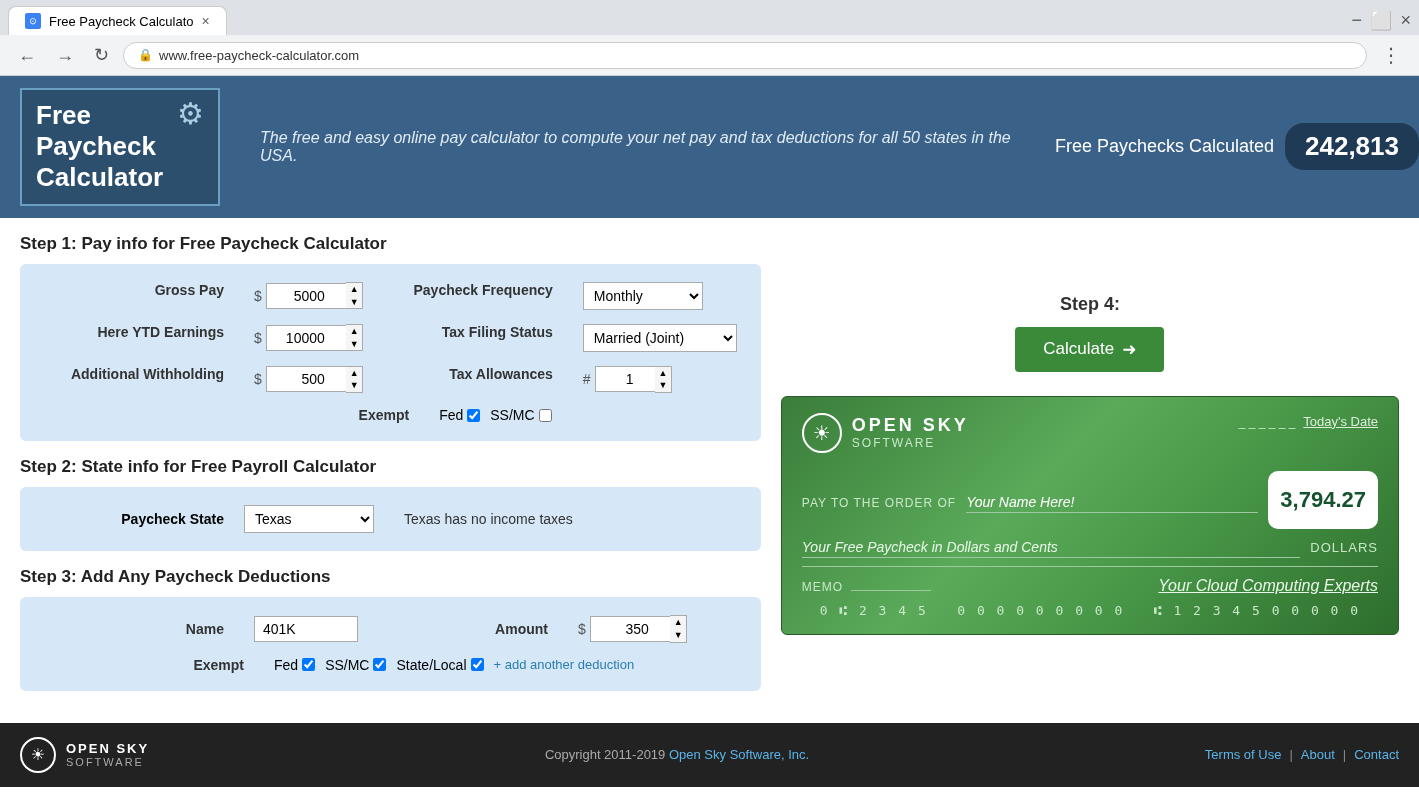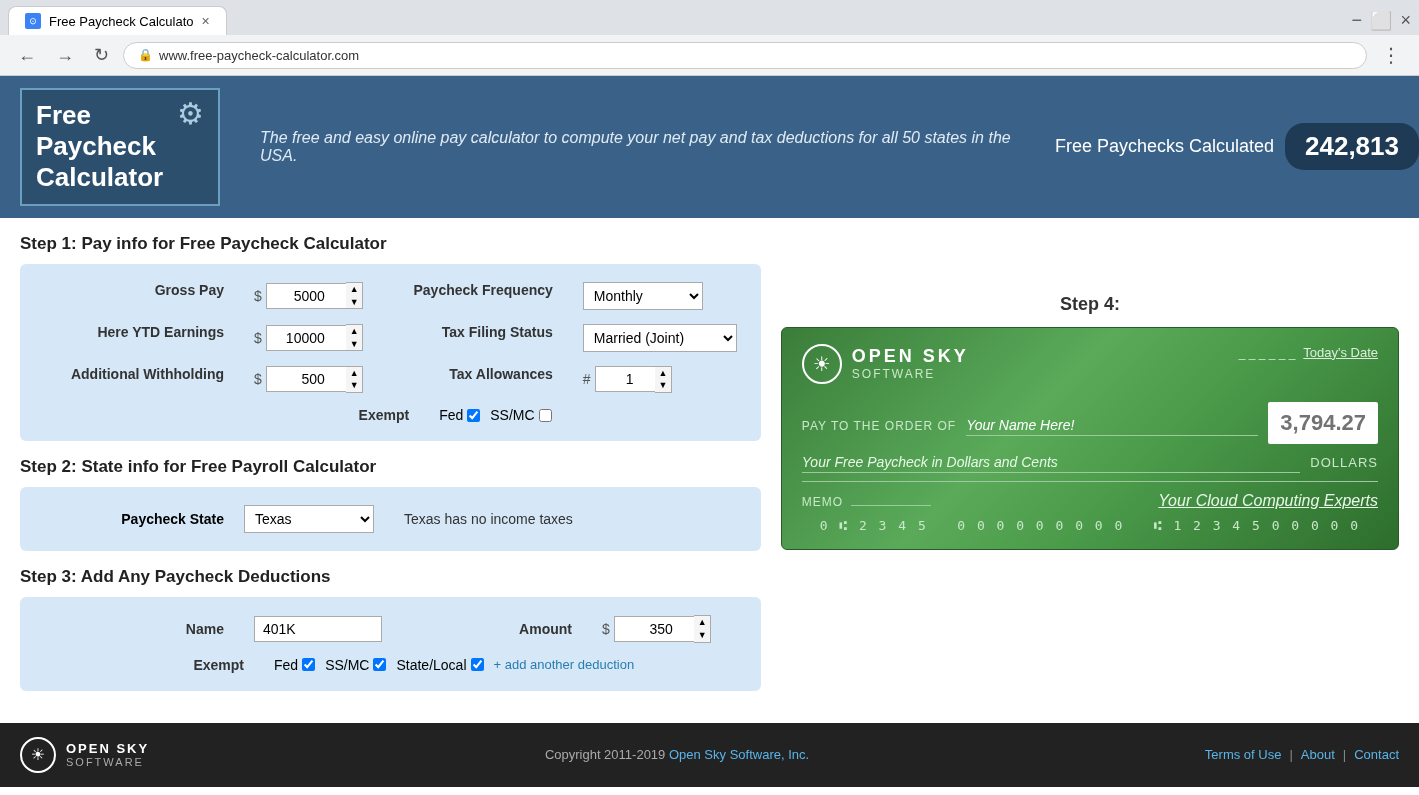--- a/index.html
+++ b/index.html
@@ -55,37 +55,37 @@
     .exempt-item { display: flex; align-items: center; gap: 4px; font-size: 14px; }
     .hash-sign { color: #555; }
 
     
     .state-row { display: flex; align-items: center; gap: 20px; }
     .state-label { font-weight: bold; min-width: 180px; text-align: right; }
     .state-note { color: #333; margin-left: 10px; }
 
     
     .deduction-row { display: flex; align-items: center; gap: 30px; margin-bottom: 14px; }
-    .deduction-name-input { border: 1px solid #aaa; padding: 4px 8px; font-size: 14px; width: 128px; }
+    .deduction-name-input { border: 1px solid #aaa; padding: 4px 8px; font-size: 14px; width: 104px; }
     .add-deduction { color: #2a7db0; text-decoration: none; font-size: 13px; }
 
     
     .step4-header { text-align: center; font-size: 18px; font-weight: bold; margin-bottom: 12px; color: #333; }
     .calculate-btn { background: #3a8a3a; color: white; border: none; border-radius: 4px; padding: 12px 28px; font-size: 17px; cursor: pointer; display: flex; align-items: center; gap: 8px; margin: 0 auto 24px auto; }
 
     
     .check-container { background: linear-gradient(135deg, #3a7d3a 0%, #5aaa5a 40%, #4a9a4a 60%, #2d6d2d 100%); border-radius: 6px; padding: 16px 20px; color: white; border: 1px solid #2a5a2a; position: relative; min-height: 220px; }
     .check-logo { display: flex; align-items: center; gap: 10px; margin-bottom: 8px; }
     .check-logo-icon { width: 40px; height: 40px; border-radius: 50%; border: 2px solid white; display: flex; align-items: center; justify-content: center; font-size: 20px; }
     .check-logo-text .line1 { font-size: 18px; font-weight: bold; letter-spacing: 3px; }
     .check-logo-text .line2 { font-size: 12px; letter-spacing: 2px; color: #c8e8c8; }
     .check-pay-row { display: flex; align-items: baseline; gap: 10px; margin: 10px 0; }
     .check-pay-label { font-size: 12px; color: #c8e8c8; letter-spacing: 1px; }
     .check-payee { font-style: italic; font-size: 14px; color: #fff; border-bottom: 1px solid #a0c8a0; flex: 1; padding-bottom: 2px; }
-    .check-amount-box { background: white; color: #737373; font-size: 22px; font-weight: bold; padding: 8px 12px; border-radius: 2px; min-width: 100px; text-align: right; }
+    .check-amount-box { background: white; color: #14532d; font-size: 22px; font-weight: bold; padding: 16px 12px; border-radius: 10px; min-width: 100px; text-align: right; }
     .check-amount-words-row { display: flex; align-items: baseline; gap: 10px; margin-bottom: 10px; border-bottom: 1px solid #a0c8a0; padding-bottom: 8px; }
     .check-amount-words { font-style: italic; font-size: 14px; color: #e8f8e8; flex: 1; border-bottom: 1px solid #a0c8a0; padding-bottom: 2px; }
     .check-dollars { font-size: 13px; color: #c8e8c8; letter-spacing: 1px; }
     .check-memo-row { display: flex; align-items: center; justify-content: space-between; margin-bottom: 8px; }
     .check-memo-label { font-size: 12px; color: #c8e8c8; letter-spacing: 1px; }
     .check-memo-line { border-bottom: 1px solid #a0c8a0; width: 80px; display: inline-block; margin-left: 4px; }
     .check-signature { font-style: italic; font-size: 16px; color: #e8f8e8; text-decoration: underline; }
     .check-routing { text-align: center; font-size: 13px; color: #c8e8c8; letter-spacing: 2px; margin-top: 8px; font-family: monospace; }
 
     
@@ -290,20 +290,24 @@
           <a class="add-deduction" href="#">+ add another deduction</a>
         </div>
       </div>
     </div>
 
   </div>
 
   <div class="right-column">
     <div style="text-align:center; margin-top: 60px;">
       <div class="step4-header">Step 4:</div>
+      <button class="calculate-btn">
+        <span>Calculate</span>
+        <span>➜</span>
+      </button>
     </div>
 
     <div class="check-container">
       <div style="display:flex; align-items:flex-start; justify-content:space-between;">
         <div class="check-logo">
           <div class="check-logo-icon">☀</div>
           <div class="check-logo-text">
             <div class="line1">OPEN SKY</div>
             <div class="line2">SOFTWARE</div>
           </div>

